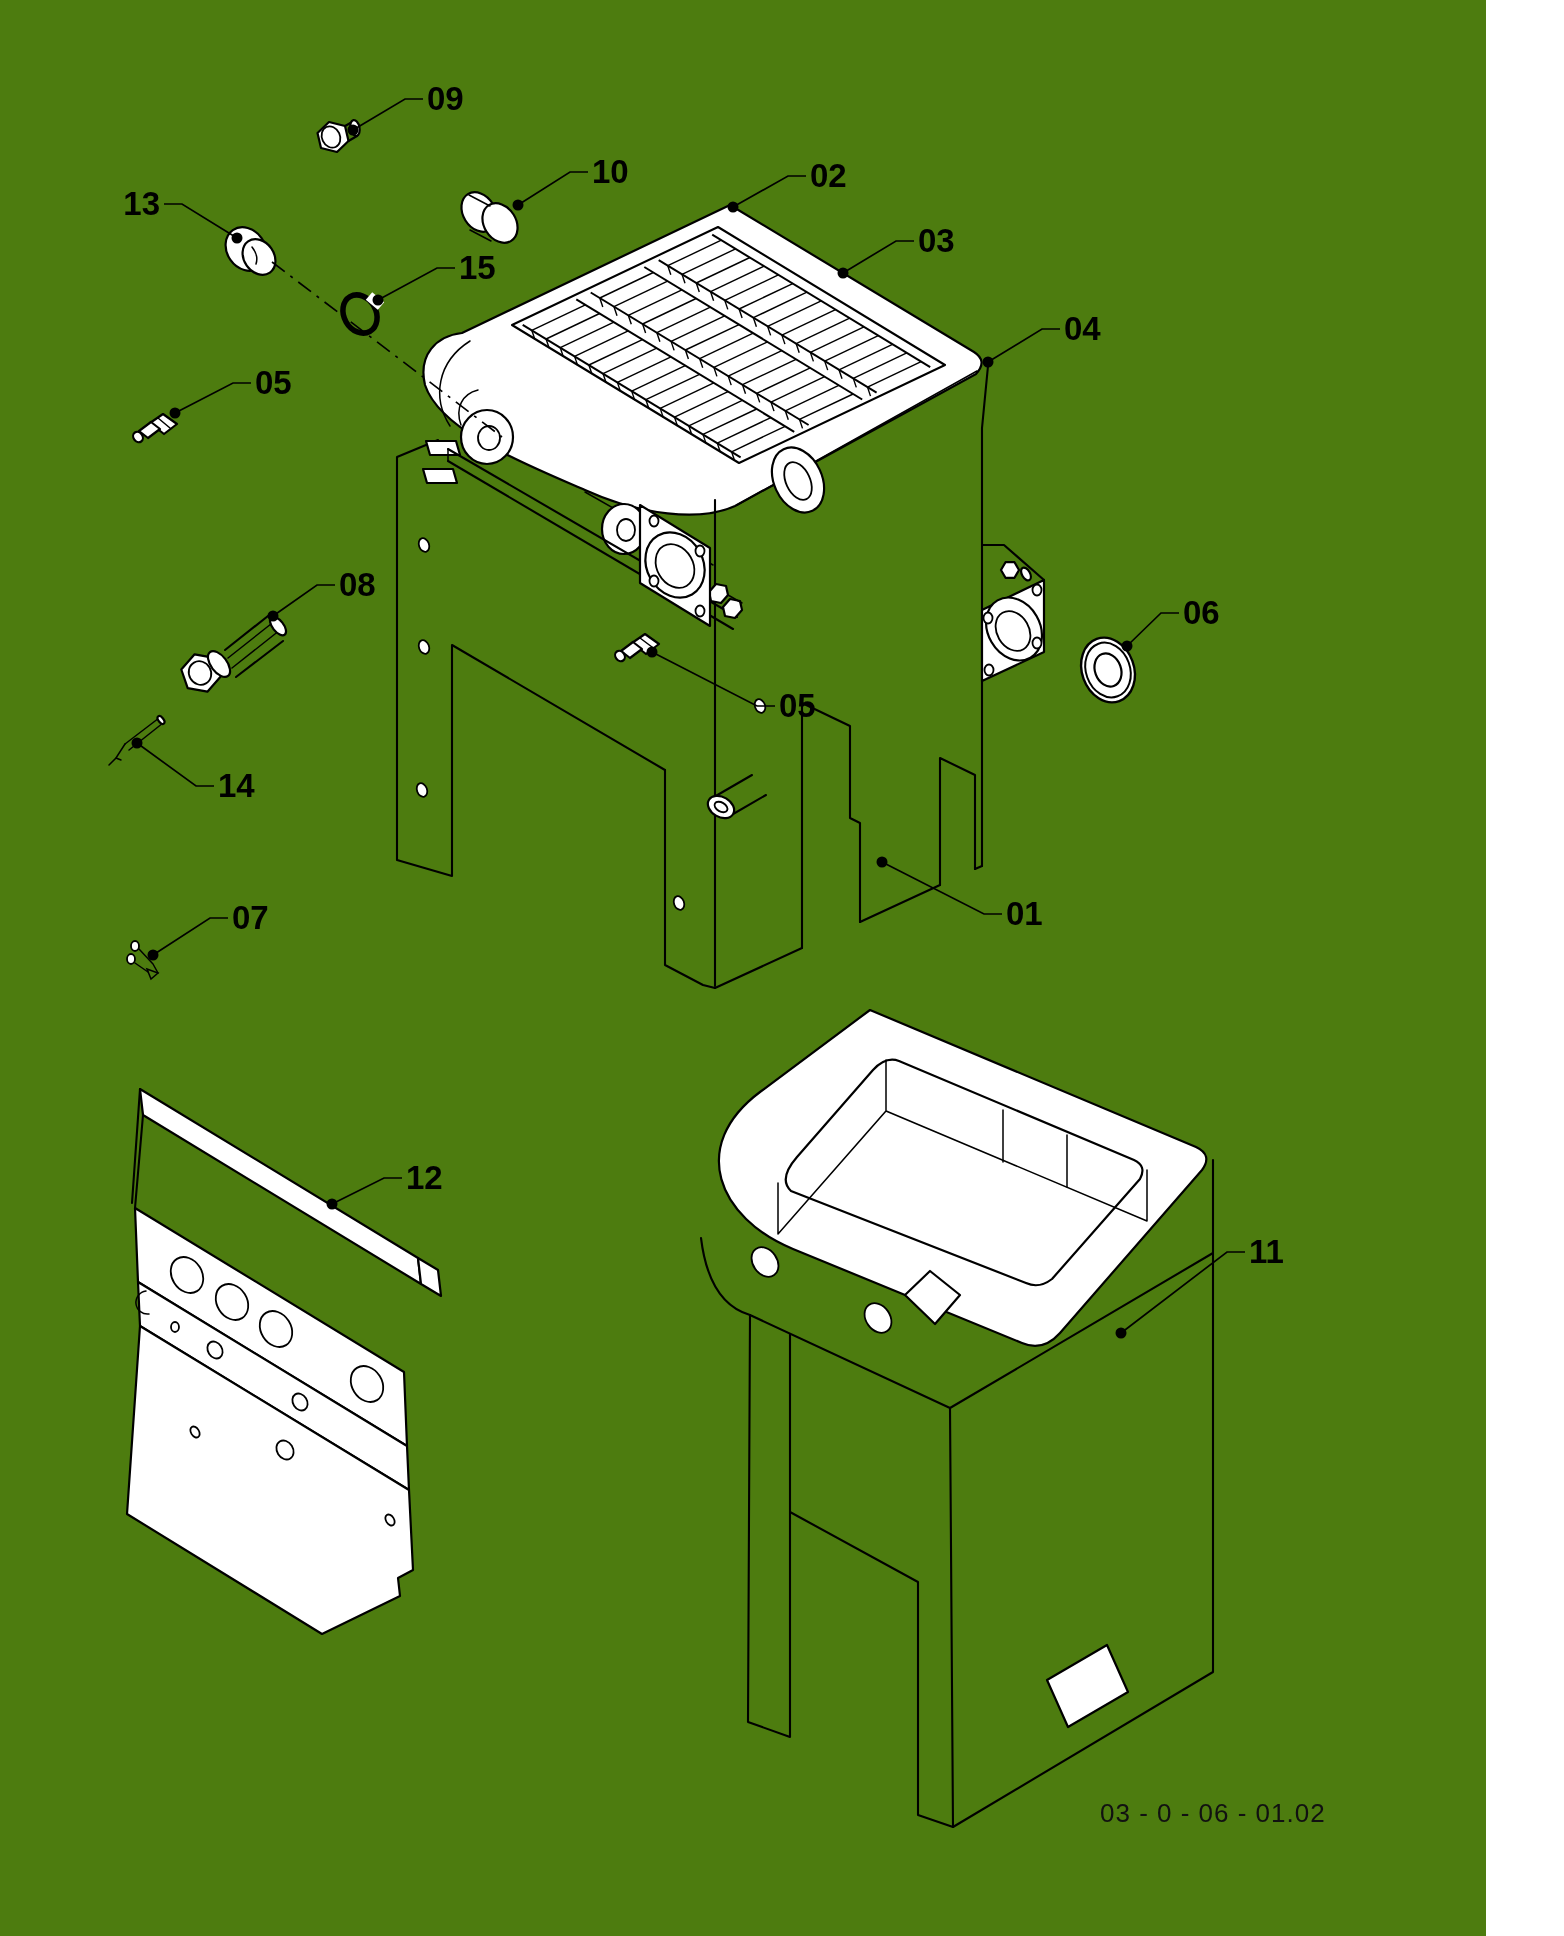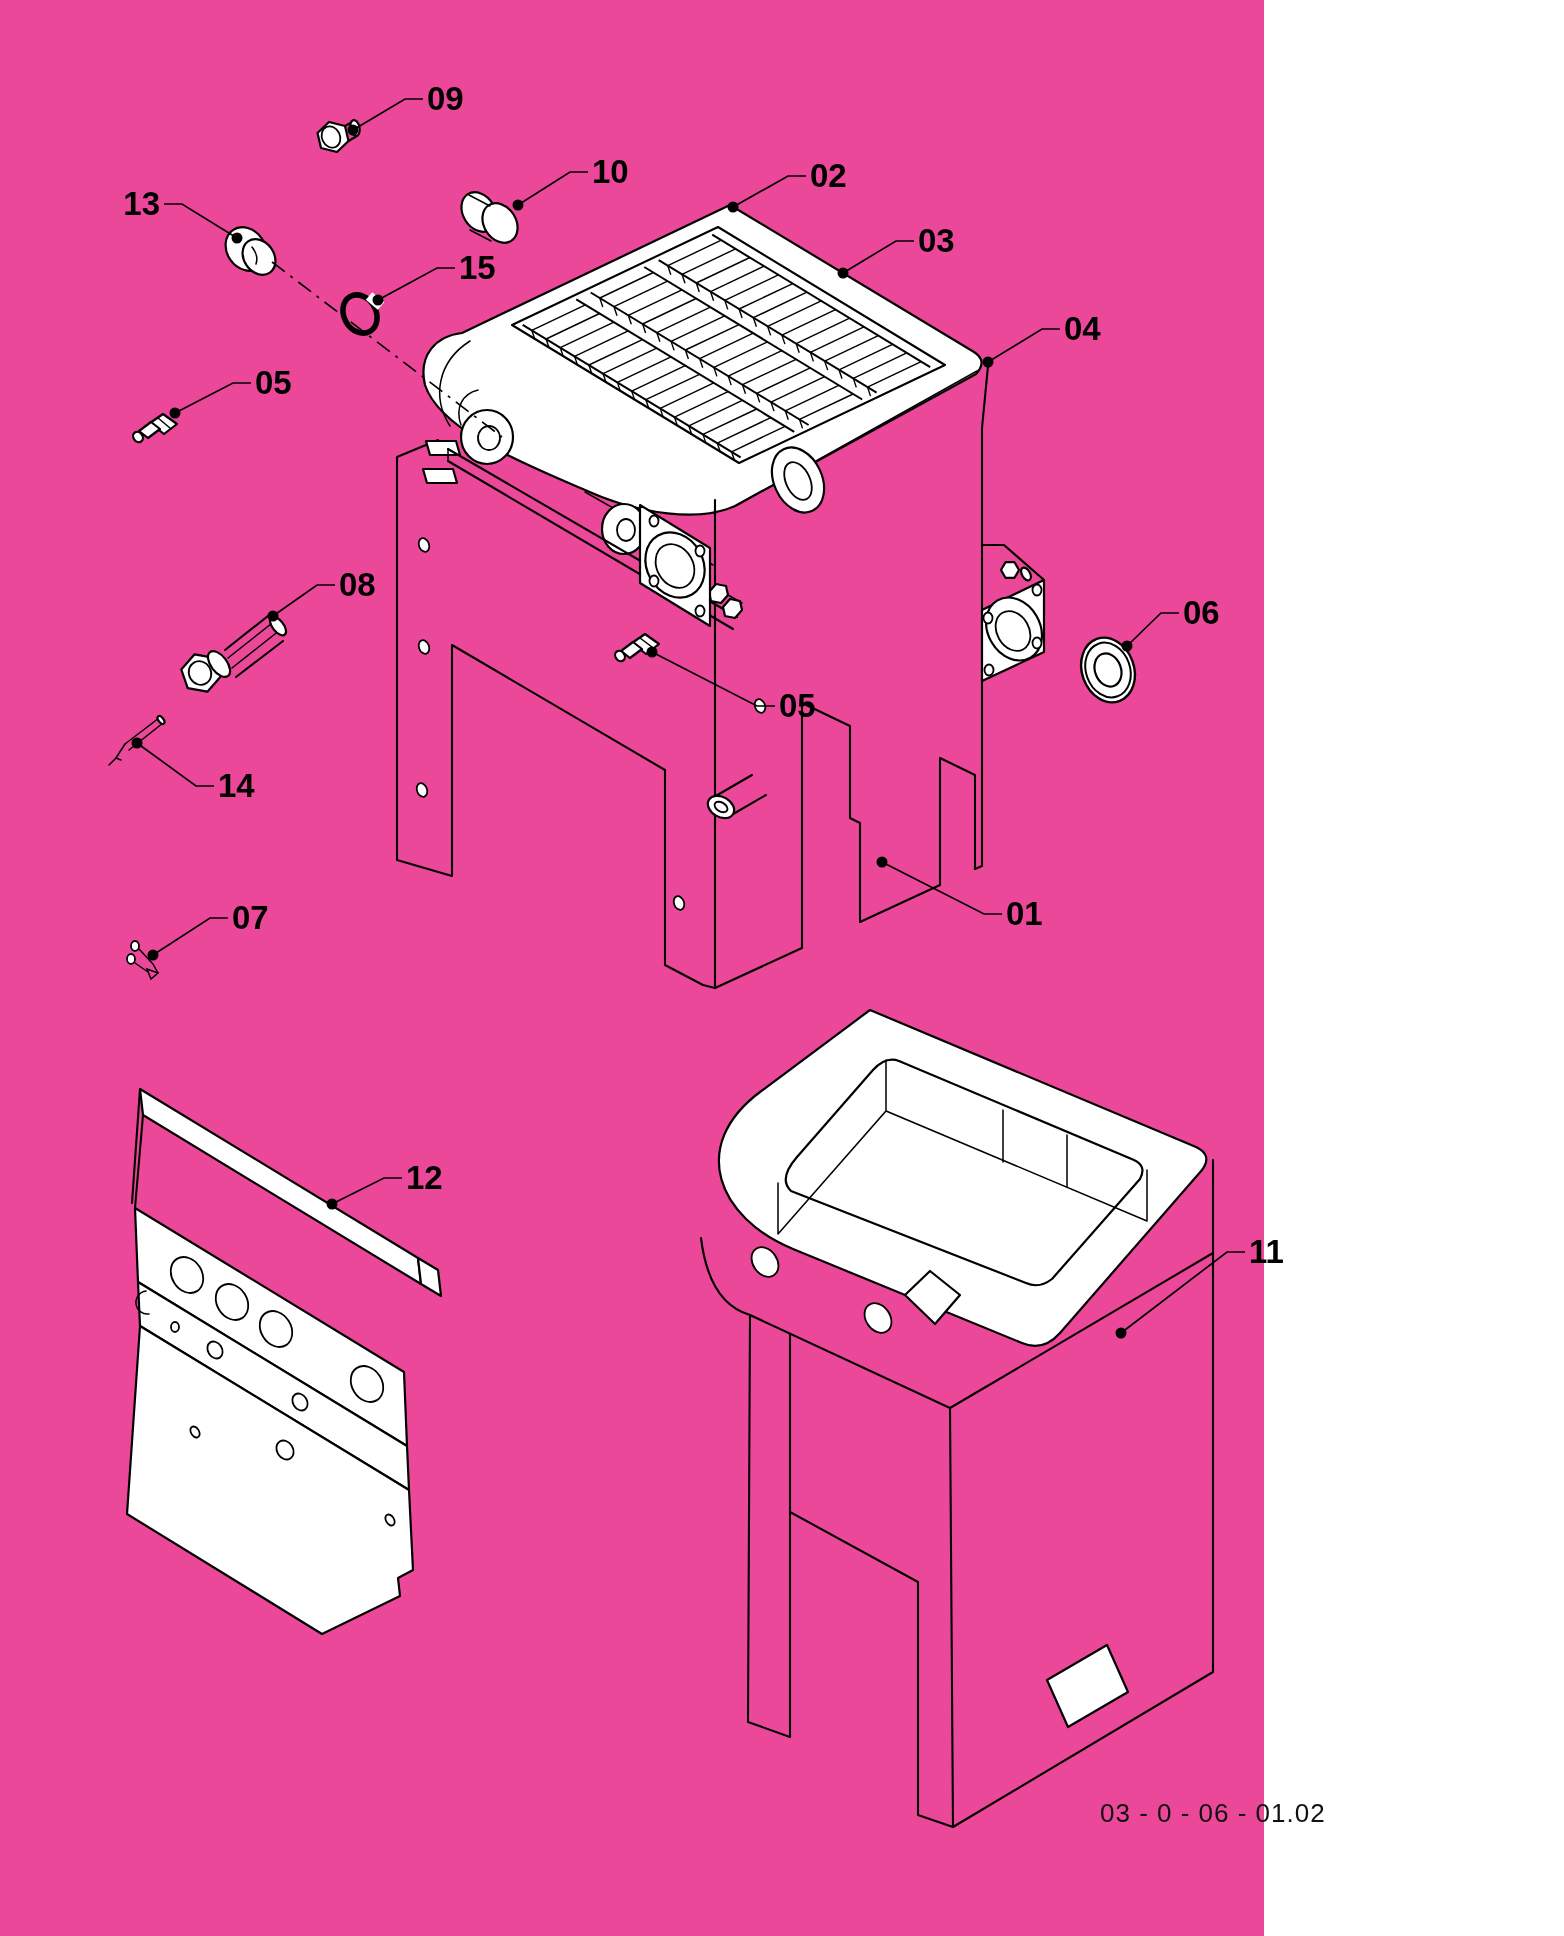--- a/index.html
+++ b/index.html
@@ -1,16 +1,16 @@
 <!DOCTYPE html>
 <html><head>
 <meta charset="utf-8">
 <style>
   html,body{margin:0;padding:0;background:#fff}
-  #stage{width:1264px;height:1936px;position:relative;background:#ec4899}
+  #stage{width:1486px;height:1936px;position:relative;background:#4d7c0f}
   svg{display:block}
   .ol{fill:#fff;stroke:#000;stroke-width:2.2;stroke-linejoin:round}
   .ln{fill:none;stroke:#000;stroke-width:2.1;stroke-linecap:round;stroke-linejoin:round}
   .thin{fill:none;stroke:#000;stroke-width:1.5;stroke-linecap:round}
   .hole{fill:#fff;stroke:#000;stroke-width:1.8}
   .lead{fill:none;stroke:#000;stroke-width:1.7}
   .lbl{font:bold 33px "Liberation Sans", sans-serif;fill:#000}
   .partnum{font:26px "Liberation Sans", sans-serif;fill:#111;letter-spacing:1px}
   .gapcut{stroke:#fff;stroke-width:10;stroke-linecap:butt}
   .cl{fill:none;stroke:#000;stroke-width:1.7;stroke-dasharray:16 7 3 7}

